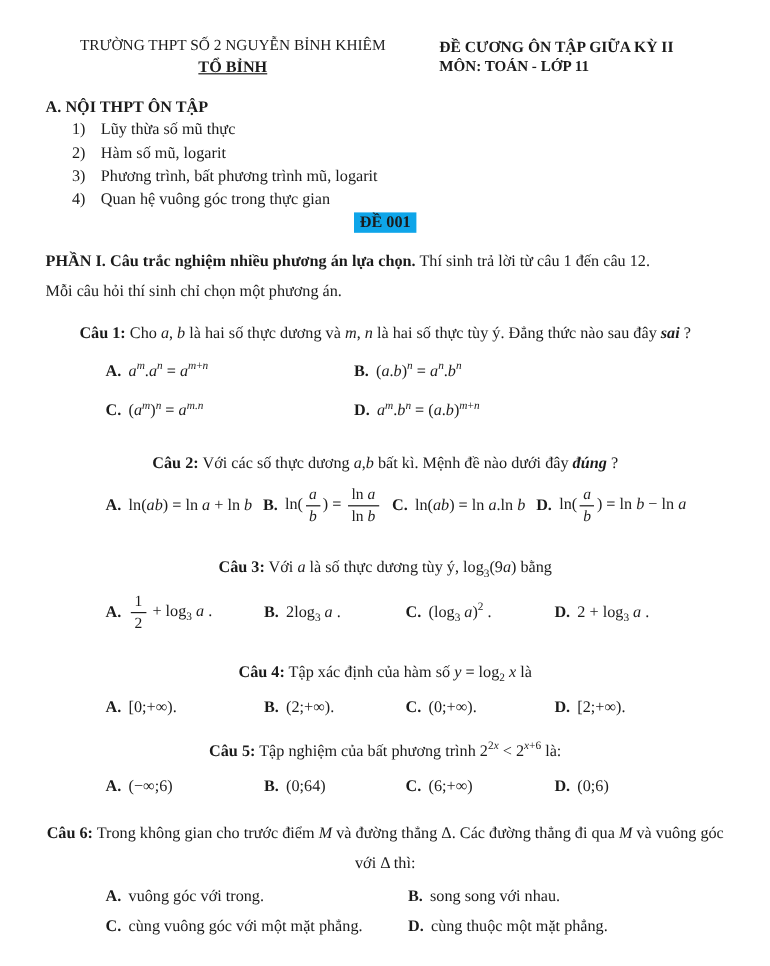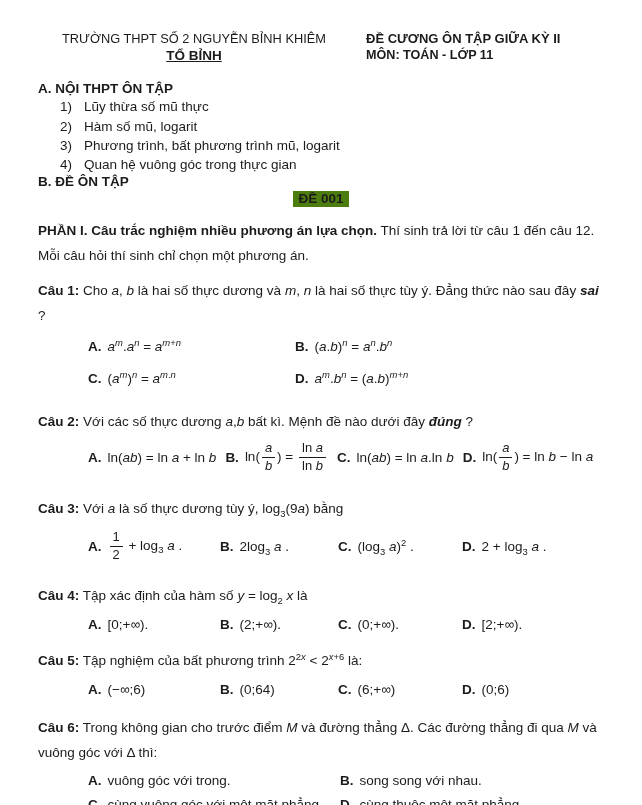--- a/index.html
+++ b/index.html
@@ -1,20 +1,20 @@
 <!DOCTYPE html>
 <html lang="vi"><head>
 <meta charset="utf-8">
 <style>
   * { margin:0; padding:0; box-sizing:border-box; }
   html,body { background:#ffffff; }
   .page {
     width:642px; height:805px; margin:0 auto; background:#fff;
     padding:30px 38px 0 38px; overflow:hidden;
-    font-family:Liberation Sans, sans-serif;
+    font-family:Liberation Serif, serif;
     font-size:13.5px; color:#1b1b1b;
   }
   
   .header { display:flex; justify-content:space-between; align-items:flex-start; }
   .h-left { width:312px; text-align:center; line-height:1.35; }
   .h-left .school { font-size:12.8px; }
   .h-left .dept { font-weight:bold; text-decoration:underline; }
   .h-right { width:238px; font-weight:bold; line-height:1.32; }
   .h-right .t1 { font-size:13px; }
   .h-right .t2, .h-right .t3 { font-size:12.6px; }
@@ -24,21 +24,21 @@
   .toc-item { display:grid; grid-template-columns:24px auto; line-height:1.42; }
   .sec-b { font-weight:bold; }
   .decode-row { text-align:center; margin-top:2px; }
   .exam-code { font-weight:bold; display:inline-block; padding:0 5px 1px 5px; }
   
   .part-head { margin-top:12px; line-height:1.82; }
   .part-sub { line-height:1.82; }
   .b { font-weight:bold; }
   
   .question { margin-top:0; }
-  .stem { line-height:1.85; }
+  .stem { line-height:1.85;text-align:center; }
   .qlabel { font-weight:bold; }
   .opts { margin-left:50px; display:grid; align-items:center; }
   .okey { font-weight:bold; margin-right:6px; }
   .opt { display:flex; align-items:center; white-space:nowrap; }
   .grid2a { grid-template-columns:207px auto; row-gap:17px; margin-top:10px; }
   .grid2b { grid-template-columns:252px auto; row-gap:9px; margin-top:7px; }
   .grid4  { grid-template-columns:132px 118px 124px auto; margin-top:8px; }
   .flexrow { display:flex; gap:9px; margin-top:6px; }
   .q-gap-1 { margin-top:11px; }
   .q-gap-2 { margin-top:24px; }
@@ -84,23 +84,22 @@
     <div class="toc-item">
       <span>3)</span>
       <span>Phương trình, bất phương trình mũ, logarit</span>
     </div>
     <div class="toc-item">
       <span>4)</span>
       <span>Quan hệ vuông góc trong thực gian</span>
     </div>
   </div>
 
-  <div class="sec-b">B. ĐỀ ÔN TẬP</div>
   <div class="decode-row">
-    <span class="exam-code" style="background: #4d7c0f;">ĐỀ 001</span>
+    <span class="exam-code" style="background: #0ea5e9;">ĐỀ 001</span>
   </div>
 
   <p class="part-head">
     <span class="b">PHẦN I. Câu trắc nghiệm nhiều phương án lựa chọn.</span><span> Thí sinh trả lời từ câu 1 đến câu 12.</span>
   </p>
   <p class="part-sub">Mỗi câu hỏi thí sinh chỉ chọn một phương án.</p>
 
   <div class="question q-gap-1">
     <p class="stem">
       <span class="qlabel">Câu 1:</span>

